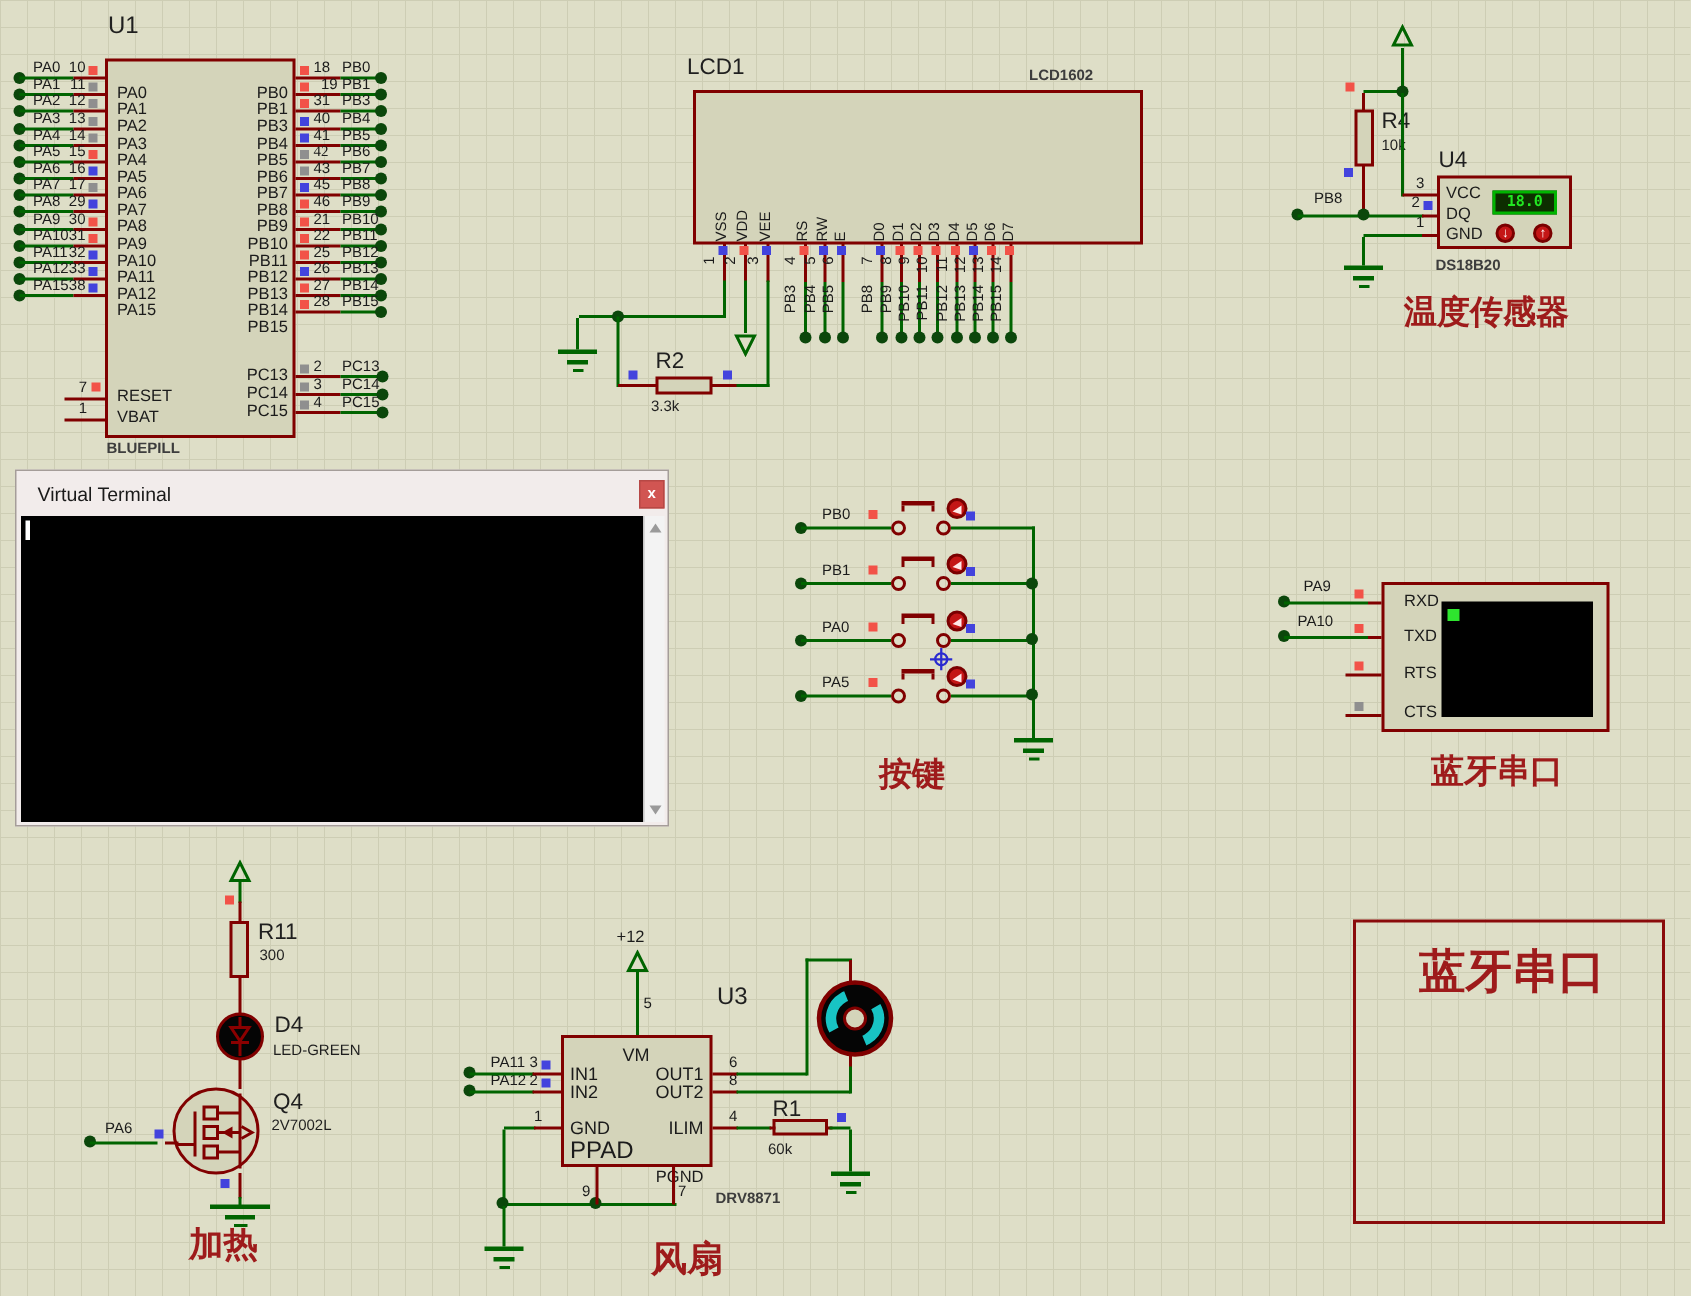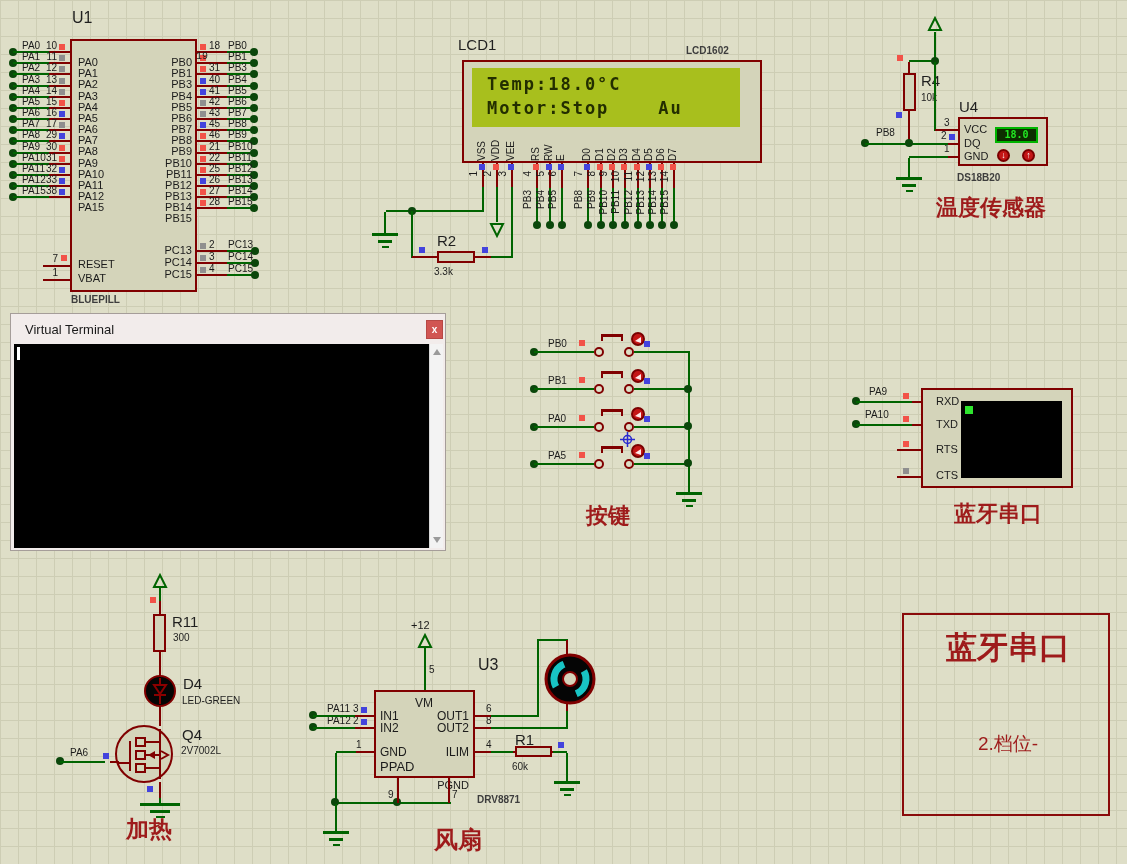--- a/index.html
+++ b/index.html
@@ -39,24 +39,20 @@
 
 <div id="sch">
 
   <div class="ref" style="left:72px;top:10px;font-size:16px">U1</div>
   <div class="body" style="left:70px;top:39px;width:127px;height:253px"></div>
   <div class="model" style="left:71px;top:295px">BLUEPILL</div>
 
   <div class="ref" style="left:458px;top:37px">LCD1</div>
   <div class="model" style="left:686px;top:46px">LCD1602</div>
   <div class="body" style="left:462px;top:60px;width:300px;height:103px"></div>
-  <div style="left:472px;top:68px;width:268px;height:59px;background:#a8bf1d">
-    <div class="lcdline" style="left:15px;top:8px">Temp:18.0°C</div>
-    <div class="lcdline" style="left:15px;top:32px">Motor:Stop    Au</div>
-  </div>
 
   <div class="ref" style="left:437px;top:233px">R2</div>
   <div class="body" style="left:437px;top:251px;width:38px;height:12px"></div>
   <div class="val" style="left:434px;top:267px">3.3k</div>
 
   <div class="ref" style="left:921px;top:73px">R4</div>
   <div class="val" style="left:921px;top:93px">10k</div>
   <div class="body" style="left:903px;top:73px;width:13px;height:38px"></div>
   <div class="lbl" style="left:876px;top:128px">PB8</div>
   <div class="ref" style="left:959px;top:99px">U4</div>
@@ -134,21 +130,21 @@
   <div class="lbl" style="left:70px;top:748px">PA6</div>
   <div class="cap" style="left:126px;top:817px;font-size:23px">加热</div>
 
   <div class="lbl" style="left:411px;top:620px;font-size:11px">+12</div>
   <div class="ref" style="left:478px;top:657px;font-size:16px">U3</div>
   <div class="body" style="left:374px;top:690px;width:101px;height:88px"></div>
   <div class="inner" style="left:415px;top:697px;font-size:12px">VM</div>
   <div class="inner" style="left:380px;top:710px;font-size:12px">IN1</div>
   <div class="inner" style="left:380px;top:722px;font-size:12px">IN2</div>
   <div class="inner" style="left:380px;top:746px;font-size:12px">GND</div>
-  <div class="inner" style="left:380px;top:760px;font-size:13px">PPAD</div>
+  <div class="inner" style="left:380px;top:760px;font-size:16px">PPAD</div>
   <div class="inner" style="left:435px;top:710px;width:34px;text-align:right;font-size:12px">OUT1</div>
   <div class="inner" style="left:435px;top:722px;width:34px;text-align:right;font-size:12px">OUT2</div>
   <div class="inner" style="left:435px;top:746px;width:34px;text-align:right;font-size:12px">ILIM</div>
   <div class="inner" style="left:435px;top:780px;width:34px;text-align:right;font-size:11px">PGND</div>
   <div class="num" style="left:429px;top:665px">5</div>
   <div class="num" style="left:486px;top:704px">6</div>
   <div class="num" style="left:486px;top:716px">8</div>
   <div class="num" style="left:486px;top:740px">4</div>
   <div class="num" style="left:356px;top:740px">1</div>
   <div class="num" style="left:388px;top:790px">9</div>
@@ -165,21 +161,20 @@
     </svg>
   </div>
   <div class="ref" style="left:515px;top:732px">R1</div>
   <div class="body" style="left:515px;top:746px;width:37px;height:11px"></div>
   <div class="val" style="left:512px;top:762px">60k</div>
   <div class="model" style="left:477px;top:795px">DRV8871</div>
   <div class="cap" style="left:434px;top:827px;font-size:24px">风扇</div>
 
   <div style="left:902px;top:613px;width:208px;height:203px;border:2px solid #8a0b0b;box-sizing:border-box">
     <div class="notetxt" style="position:absolute;left:0;top:17px;font-size:31px;font-weight:bold">蓝牙串口</div>
-    <div class="notetxt" style="position:absolute;left:0;top:119px;font-size:19px">2.档位-</div>
   </div>
 
 <div class="dot" style="position: absolute; left: 9px; top: 48px; width: 8px; height: 8px;"></div>
     <div style="position: absolute; left: 13px; top: 51px; width: 36px; height: 2px; background: rgb(0, 100, 0);"></div>
     <div style="position: absolute; left: 49px; top: 51px; width: 21px; height: 2px; background: rgb(128, 0, 0);"></div>
     <div class="lbl" style="position: absolute; left: 22px; top: 41px;">PA0</div>
     <div class="num" style="position: absolute; left: 40px; top: 41px; width: 17px; text-align: right;">10</div>
     <div style="position: absolute; left: 59px; top: 44px; width: 6px; height: 6px; background: rgb(242, 82, 72);"></div>
     <div class="inner" style="position: absolute; left: 78px; top: 57px;">PA0</div>
     <div class="dot" style="position: absolute; left: 9px; top: 59px; width: 8px; height: 8px;"></div>
@@ -277,21 +272,21 @@
     <div style="position: absolute; left: 227px; top: 51px; width: 27px; height: 2px; background: rgb(0, 100, 0);"></div>
     <div class="dot" style="position: absolute; left: 250px; top: 48px; width: 8px; height: 8px;"></div>
     <div style="position: absolute; left: 200px; top: 44px; width: 6px; height: 6px; background: rgb(242, 82, 72);"></div>
     <div class="num" style="position: absolute; left: 209px; top: 41px;">18</div>
     <div class="lbl" style="position: absolute; left: 228px; top: 41px;">PB0</div>
     <div class="inner" style="position: absolute; left: 132px; top: 57px; width: 60px; text-align: right;">PB0</div>
     <div style="position: absolute; left: 197px; top: 62px; width: 30px; height: 2px; background: rgb(128, 0, 0);"></div>
     <div style="position: absolute; left: 227px; top: 62px; width: 27px; height: 2px; background: rgb(0, 100, 0);"></div>
     <div class="dot" style="position: absolute; left: 250px; top: 59px; width: 8px; height: 8px;"></div>
     <div style="position: absolute; left: 200px; top: 55px; width: 6px; height: 6px; background: rgb(242, 82, 72);"></div>
-    <div class="num" style="position: absolute; left: 196px; top: 52px; font-family: Liberation Mono, monospace;">19</div>
+    <div class="num" style="position: absolute; left: 214px; top: 52px;">19</div>
     <div class="lbl" style="position: absolute; left: 228px; top: 52px;">PB1</div>
     <div class="inner" style="position: absolute; left: 132px; top: 68px; width: 60px; text-align: right;">PB1</div>
     <div style="position: absolute; left: 197px; top: 73px; width: 30px; height: 2px; background: rgb(128, 0, 0);"></div>
     <div style="position: absolute; left: 227px; top: 73px; width: 27px; height: 2px; background: rgb(0, 100, 0);"></div>
     <div class="dot" style="position: absolute; left: 250px; top: 70px; width: 8px; height: 8px;"></div>
     <div style="position: absolute; left: 200px; top: 66px; width: 6px; height: 6px; background: rgb(242, 82, 72);"></div>
     <div class="num" style="position: absolute; left: 209px; top: 63px;">31</div>
     <div class="lbl" style="position: absolute; left: 228px; top: 63px;">PB3</div>
     <div class="inner" style="position: absolute; left: 132px; top: 79px; width: 60px; text-align: right;">PB3</div>
     <div style="position: absolute; left: 197px; top: 85px; width: 30px; height: 2px; background: rgb(128, 0, 0);"></div>
@@ -305,21 +300,21 @@
     <div style="position: absolute; left: 227px; top: 96px; width: 27px; height: 2px; background: rgb(0, 100, 0);"></div>
     <div class="dot" style="position: absolute; left: 250px; top: 93px; width: 8px; height: 8px;"></div>
     <div style="position: absolute; left: 200px; top: 89px; width: 6px; height: 6px; background: rgb(67, 67, 221);"></div>
     <div class="num" style="position: absolute; left: 209px; top: 86px;">41</div>
     <div class="lbl" style="position: absolute; left: 228px; top: 86px;">PB5</div>
     <div class="inner" style="position: absolute; left: 132px; top: 102px; width: 60px; text-align: right;">PB5</div>
     <div style="position: absolute; left: 197px; top: 107px; width: 30px; height: 2px; background: rgb(128, 0, 0);"></div>
     <div style="position: absolute; left: 227px; top: 107px; width: 27px; height: 2px; background: rgb(0, 100, 0);"></div>
     <div class="dot" style="position: absolute; left: 250px; top: 104px; width: 8px; height: 8px;"></div>
     <div style="position: absolute; left: 200px; top: 100px; width: 6px; height: 6px; background: rgb(143, 143, 143);"></div>
-    <div class="num" style="position: absolute; left: 209px; top: 97px;">42</div>
+    <div class="num" style="position: absolute; left: 209px; top: 97px; font-family: Liberation Serif, serif;">42</div>
     <div class="lbl" style="position: absolute; left: 228px; top: 97px;">PB6</div>
     <div class="inner" style="position: absolute; left: 132px; top: 113px; width: 60px; text-align: right;">PB6</div>
     <div style="position: absolute; left: 197px; top: 118px; width: 30px; height: 2px; background: rgb(128, 0, 0);"></div>
     <div style="position: absolute; left: 227px; top: 118px; width: 27px; height: 2px; background: rgb(0, 100, 0);"></div>
     <div class="dot" style="position: absolute; left: 250px; top: 115px; width: 8px; height: 8px;"></div>
     <div style="position: absolute; left: 200px; top: 111px; width: 6px; height: 6px; background: rgb(143, 143, 143);"></div>
     <div class="num" style="position: absolute; left: 209px; top: 108px;">43</div>
     <div class="lbl" style="position: absolute; left: 228px; top: 108px;">PB7</div>
     <div class="inner" style="position: absolute; left: 132px; top: 124px; width: 60px; text-align: right;">PB7</div>
     <div style="position: absolute; left: 197px; top: 129px; width: 30px; height: 2px; background: rgb(128, 0, 0);"></div>

